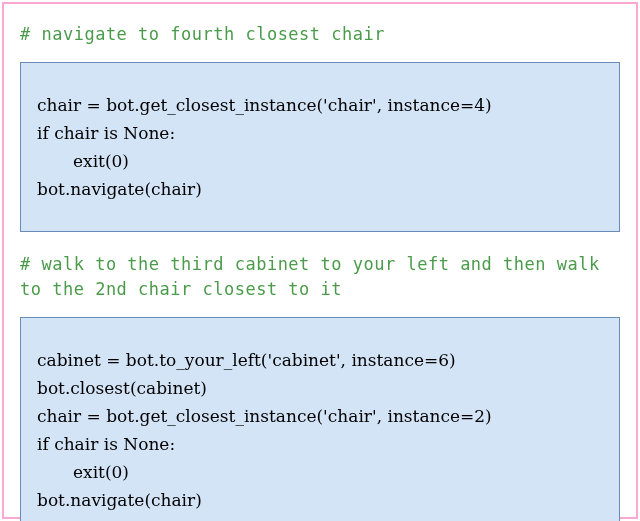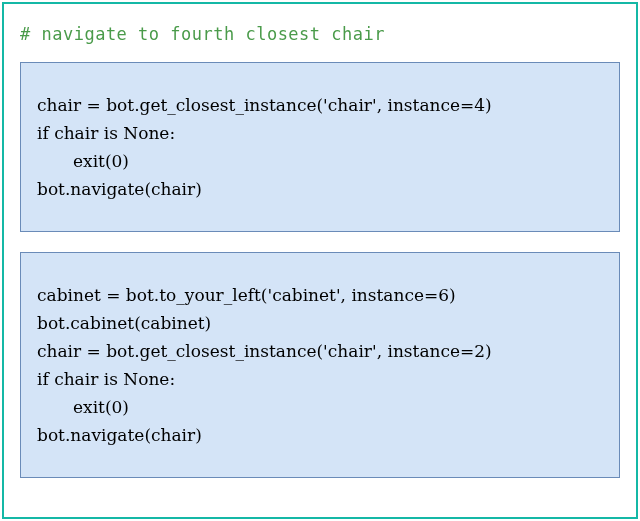--- a/index.html
+++ b/index.html
@@ -5,21 +5,21 @@
     * { margin: 0; padding: 0; box-sizing: border-box; }
     body {
       width: 640px;
       height: 521px;
       background: #ffffff;
       font-family: 'DejaVu Sans Mono', 'Consolas', monospace;
       font-size: 16px;
       padding: 2px;
     }
     .outer-frame {
-      border: 2px solid #14b8a6;
+      border: 2px solid #f9a8d4;
       width: 100%;
       height: 100%;
       padding: 18px 16px;
     }
     .comment {
       color: #4a9b4a;
       font-family: 'DejaVu Sans Mono', 'Consolas', monospace;
       font-size: 17px;
       line-height: 1.5;
       margin-bottom: 14px;
@@ -45,23 +45,24 @@
 
   <div class="comment"># navigate to fourth closest chair</div>
 
   <div class="code-block">
     <div>chair = bot.get_closest_instance('chair', instance=4)</div>
     <div>if chair is None:</div>
     <div><span class="indent1">exit(0)</span></div>
     <div>bot.navigate(chair)</div>
   </div>
 
+  <div class="comment"># walk to the third cabinet to your left and then walk to the 2nd chair closest to it</div>
 
   <div class="code-block">
     <div>cabinet = bot.to_your_left('cabinet', instance=6)</div>
-    <div>bot.cabinet(cabinet)</div>
+    <div>bot.closest(cabinet)</div>
     <div>chair = bot.get_closest_instance('chair', instance=2)</div>
     <div>if chair is None:</div>
     <div><span class="indent1">exit(0)</span></div>
     <div>bot.navigate(chair)</div>
   </div>
 
 </div>
 
 </body></html>

